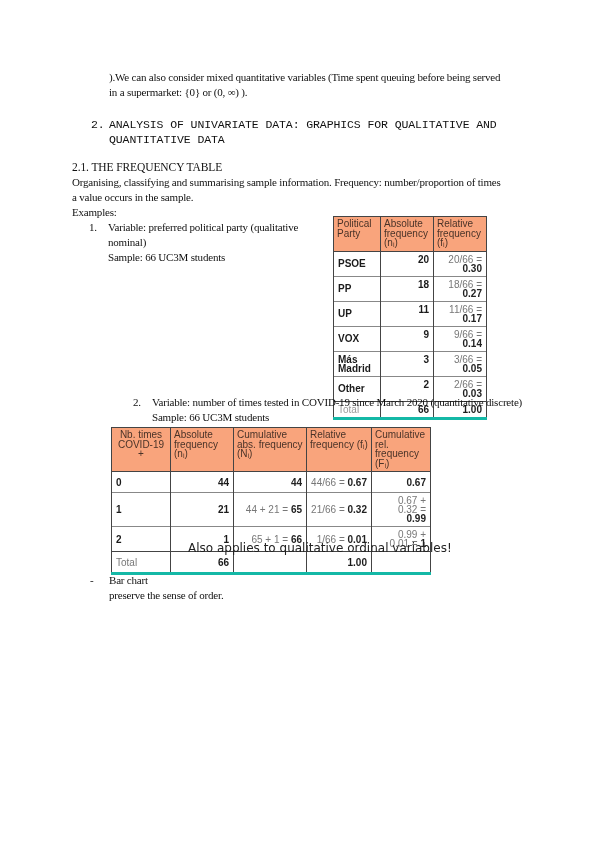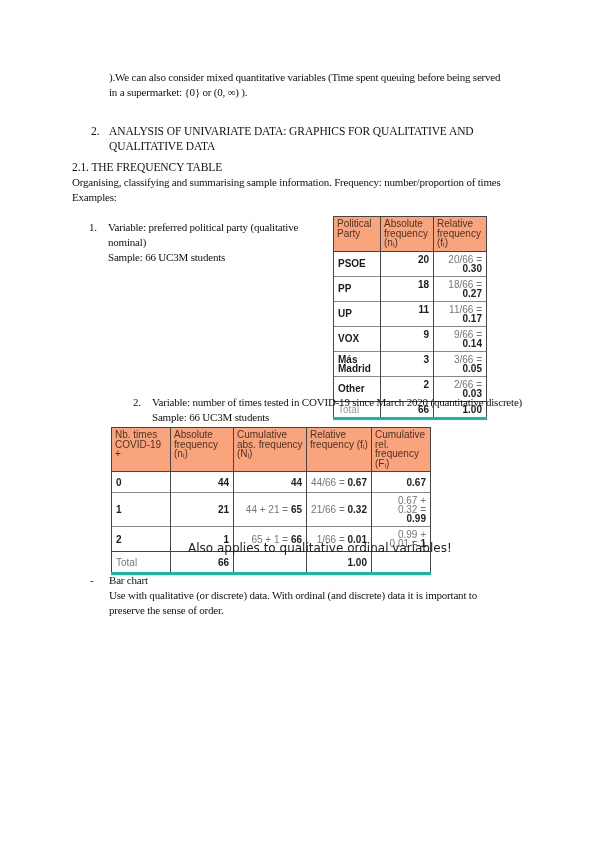--- a/index.html
+++ b/index.html
@@ -22,28 +22,29 @@
   .note { font-family: "DejaVu Sans", "Liberation Sans", sans-serif; font-size: 12px; color: #222; }
 </style>
 </head>
 <body>
 
 <div class="abs p" style="left:109px; top:70px;">
   <div>).We can also consider mixed quantitative variables (Time spent queuing before being served</div>
   <div>in a supermarket: {0} or (0, ∞) ).</div>
 </div>
 
-<div class="abs h" style="left:91px; top:124px;">
+<div class="abs h" style="left:91px; top:117px;font-family:Liberation Mono, monospace;">
   <span style="display:inline-block; width:18px;">2.</span><span>ANALYSIS OF UNIVARIATE DATA: GRAPHICS FOR QUALITATIVE AND</span>
-  <div style="padding-left:18px;">QUALITATIVE DATA</div>
+  <div style="padding-left:18px;">QUANTITATIVE DATA</div>
 </div>
 
 <div class="abs p" style="left:72px; top:160px;">
   <div class="h">2.1. THE FREQUENCY TABLE</div>
   <div>Organising, classifying and summarising sample information. Frequency: number/proportion of times</div>
+  <div>a value occurs in the sample.</div>
   <div>Examples:</div>
 </div>
 
 <div class="abs p" style="left:89px; top:220px; width:240px;">
   <span style="display:inline-block; width:19px;">1.</span><span>Variable: preferred political party (qualitative</span>
   <div style="padding-left:19px;">nominal)</div>
   <div style="padding-left:19px;">Sample: 66 UC3M students</div>
 </div>
 
 <table class="ft abs" style="left:333px; top:216px; width:154px;">
@@ -94,21 +95,21 @@
 </table>
 
 <div class="abs p" style="left:89px; top:395px;margin-left:44px;">
   <span style="display:inline-block; width:19px;">2.</span><span>Variable: number of times tested in COVID-19 since March 2020 (quantitative discrete)</span>
   <div style="padding-left:19px;">Sample: 66 UC3M students</div>
 </div>
 
 <table class="ft abs" style="left:111px; top:427px; width:320px;">
   <thead>
     <tr>
-      <th style="width:52px; height:22px;">Nb. times COVID-19 +</th>
+      <th style="width:52px; height:22px;text-align:center;">Nb. times COVID-19 +</th>
       <th style="width:56px;">Absolute frequency (nᵢ)</th>
       <th style="width:66px;">Cumulative abs. frequency (Nᵢ)</th>
       <th style="width:58px;">Relative frequency (fᵢ)</th>
       <th>Cumulative rel. frequency (Fᵢ)</th>
     </tr>
   </thead>
   <tbody id="t2body">
       <tr>
         <td class="lbl" style="height:14px;">0</td>
         <td class="num">44</td>
@@ -138,16 +139,15 @@
         <td class="num"></td>
       </tr>
     </tbody>
 </table>
 
 <div class="abs note" style="left:188px; top:541px;">Also applies to qualitative ordinal variables!</div>
 
 <div class="abs p" style="left:72px; top:573px;">
   <div style="padding-left:18px;">
     <span style="display:inline-block; width:19px;">-</span><span>Bar chart</span>
-    <div style="padding-left:19px;">Use with qualitative (or discrete) data. With ordinal (and discrete) data it is important to</div>
     <div style="padding-left:19px;">preserve the sense of order.</div>
   </div>
 </div>
 
 </body></html>

